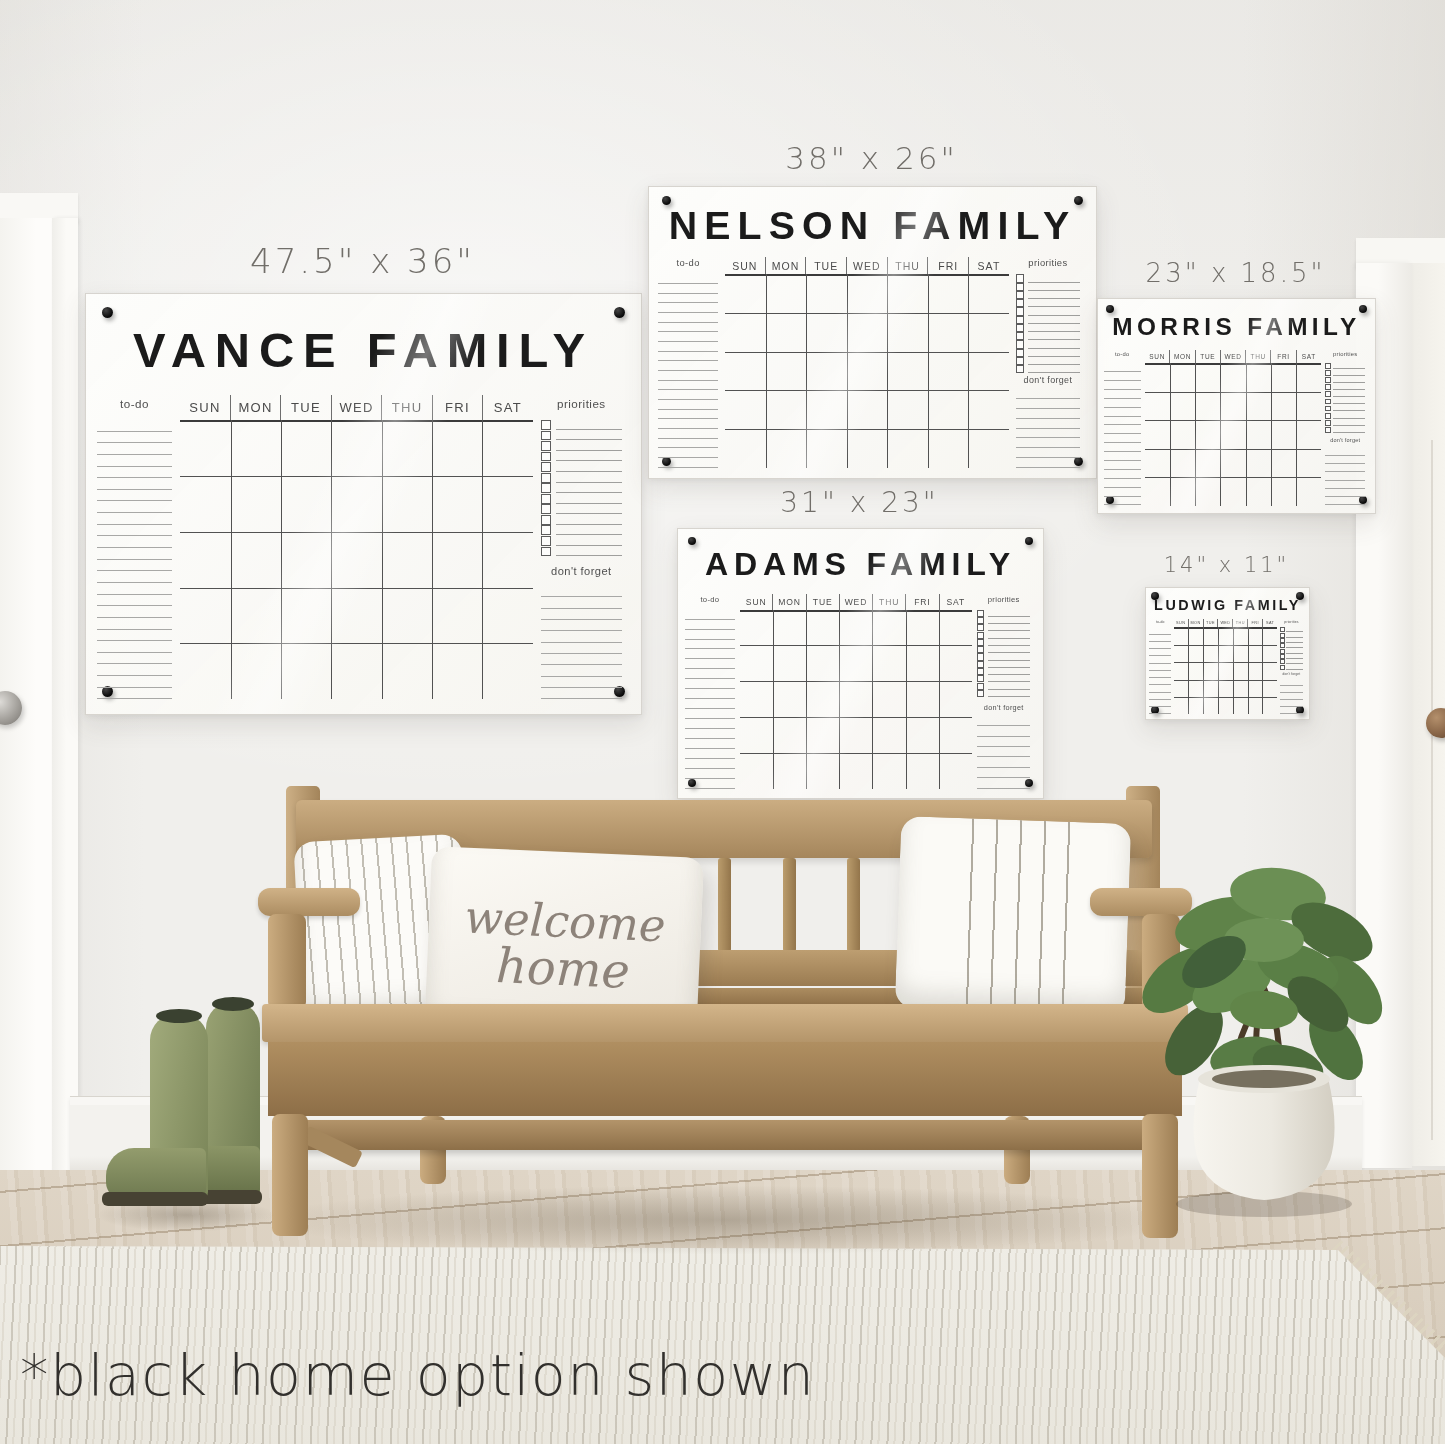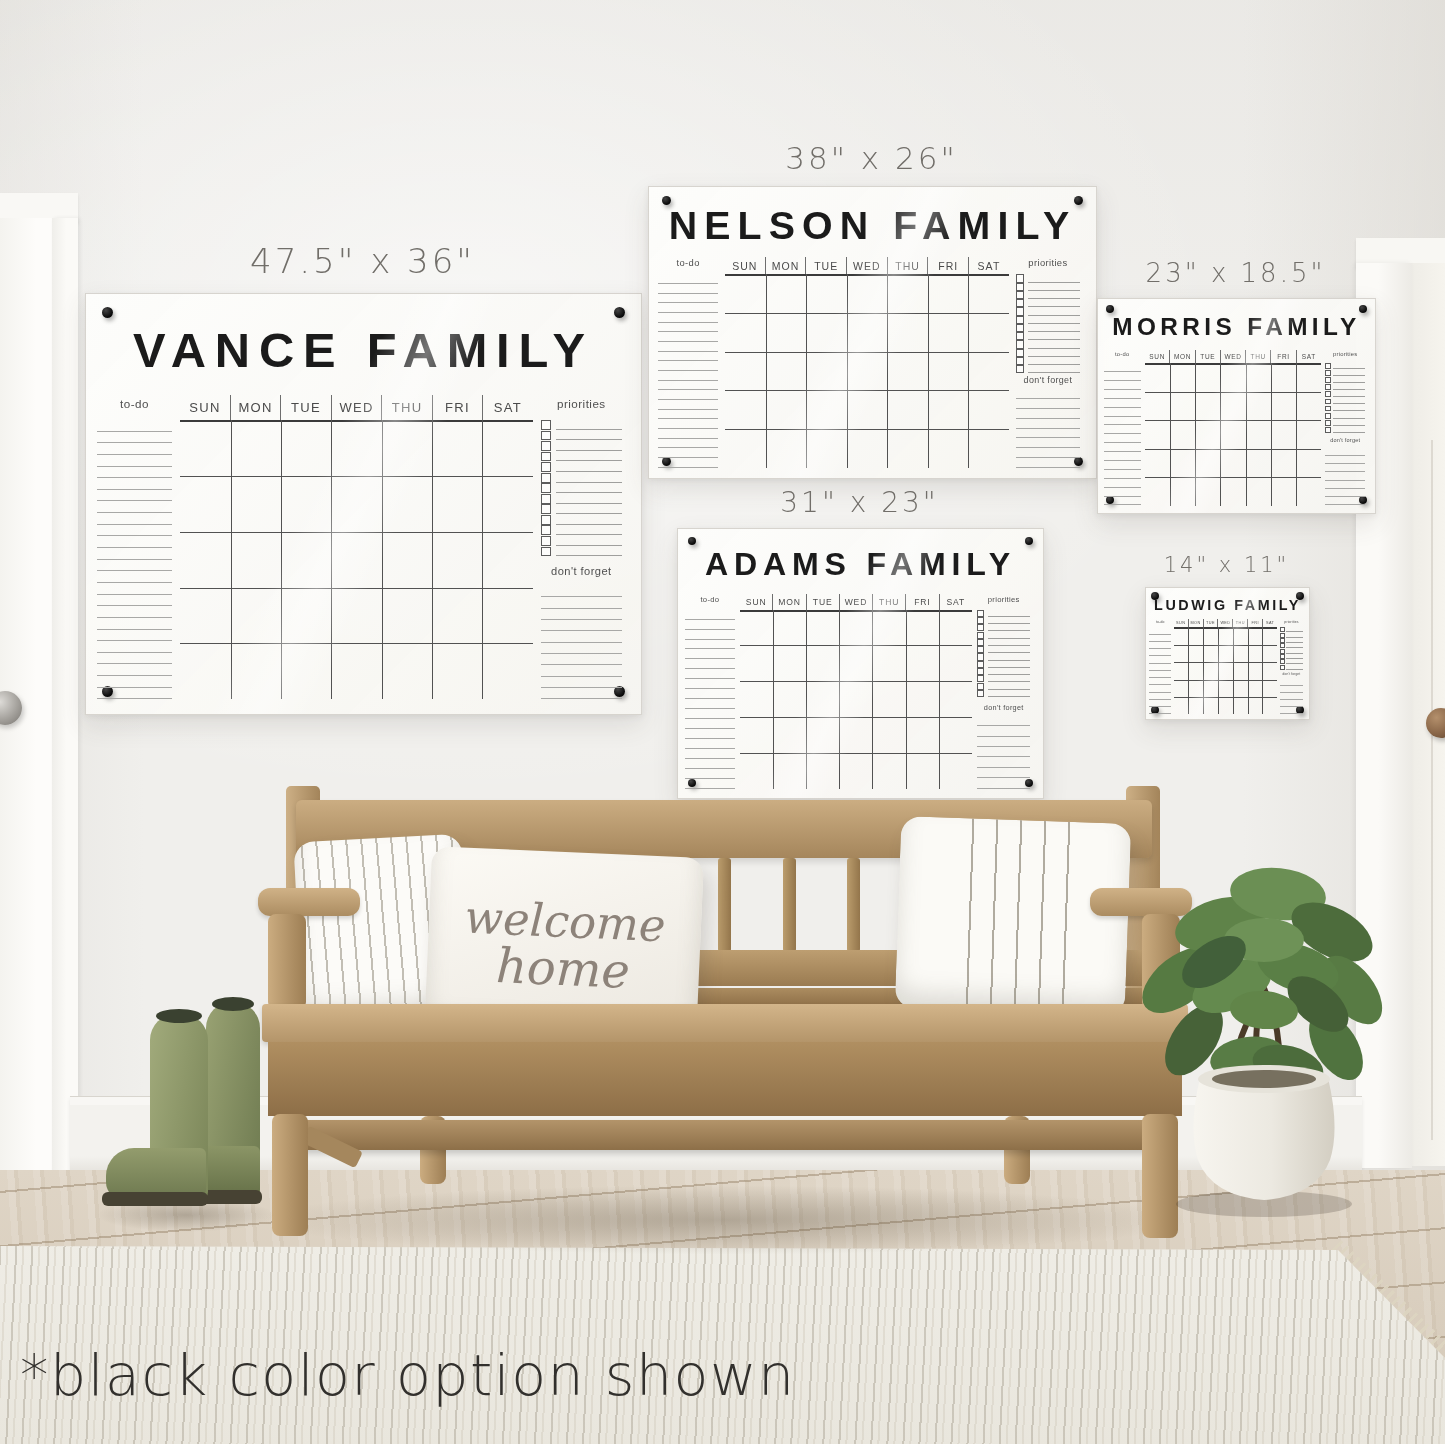--- a/index.html
+++ b/index.html
@@ -779,15 +779,15 @@
       <ellipse cx="182" cy="176" rx="36" ry="20" fill="#456037" transform="rotate(40 182 176)"></ellipse>
       <ellipse cx="112" cy="230" rx="38" ry="21" fill="#587c45" transform="rotate(-8 112 230)"></ellipse>
       <ellipse cx="152" cy="238" rx="36" ry="20" fill="#4c6c3c" transform="rotate(14 152 238)"></ellipse>
       <ellipse cx="128" cy="182" rx="34" ry="19" fill="#618549" transform="rotate(4 128 182)"></ellipse>
     </g>
     <path d="M64 250 Q52 300 62 332 Q76 368 128 372 Q180 368 194 332 Q204 300 192 250 Z" fill="url(#potg)"></path>
     <ellipse cx="128" cy="251" rx="66" ry="14" fill="#e6e3da"></ellipse>
     <ellipse cx="128" cy="251" rx="52" ry="9" fill="#77705f"></ellipse>
   </svg>
 
-  <div class="caption">*black color option shown</div>
+  <div class="caption">*black home option shown</div>
 
 </div>
 
 </body></html>

